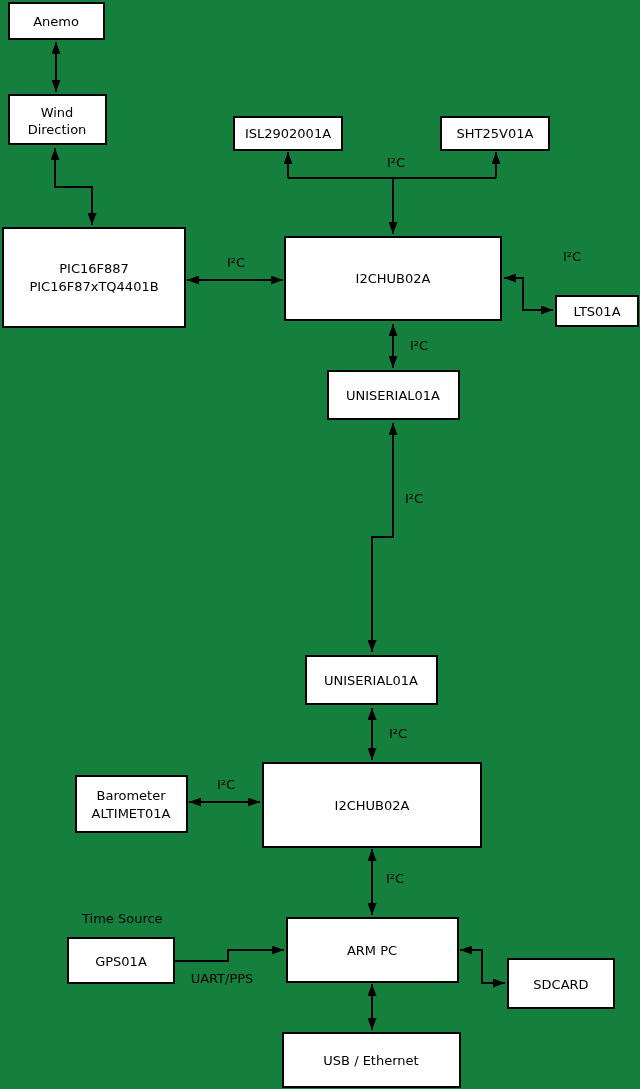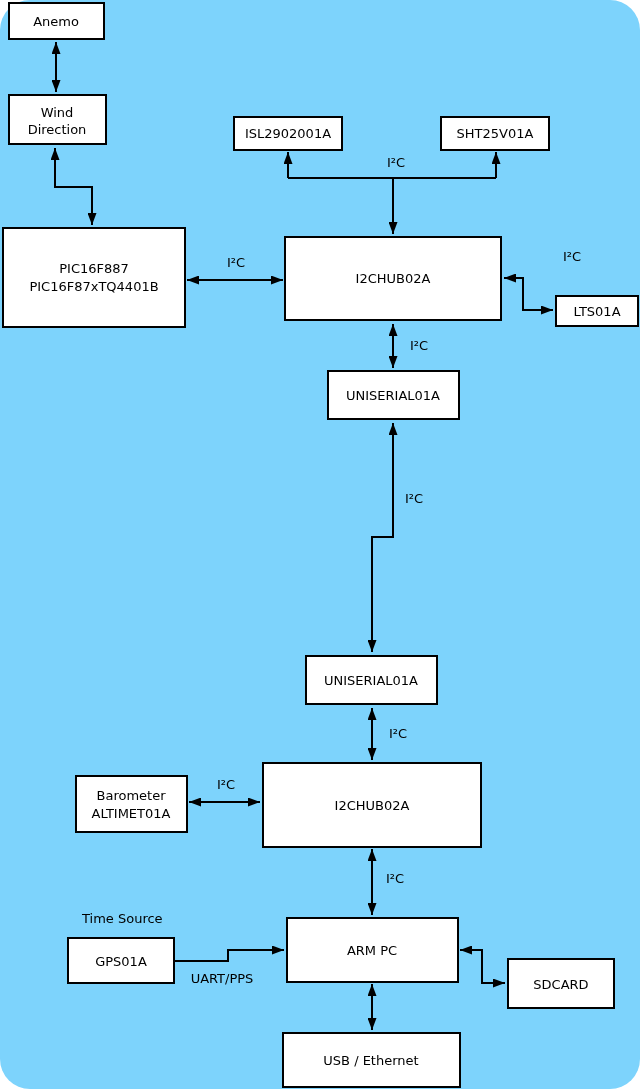--- a/index.html
+++ b/index.html
@@ -4,22 +4,21 @@
 <style>
   html, body {
     margin: 0;
     padding: 0;
     background: #ffffff;
   }
   .stage {
     position: relative;
     width: 640px;
     height: 1089px;
-    background: #7dd3fc;
-    border-radius: 30px;
+    background: #15803d;
   }
   svg text {
     font-family: "DejaVu Sans", "Liberation Sans", sans-serif;
     font-size: 13px;
     fill: #000000;
   }
   .box {
     fill: #ffffff;
     stroke: #000000;
     stroke-width: 2;

